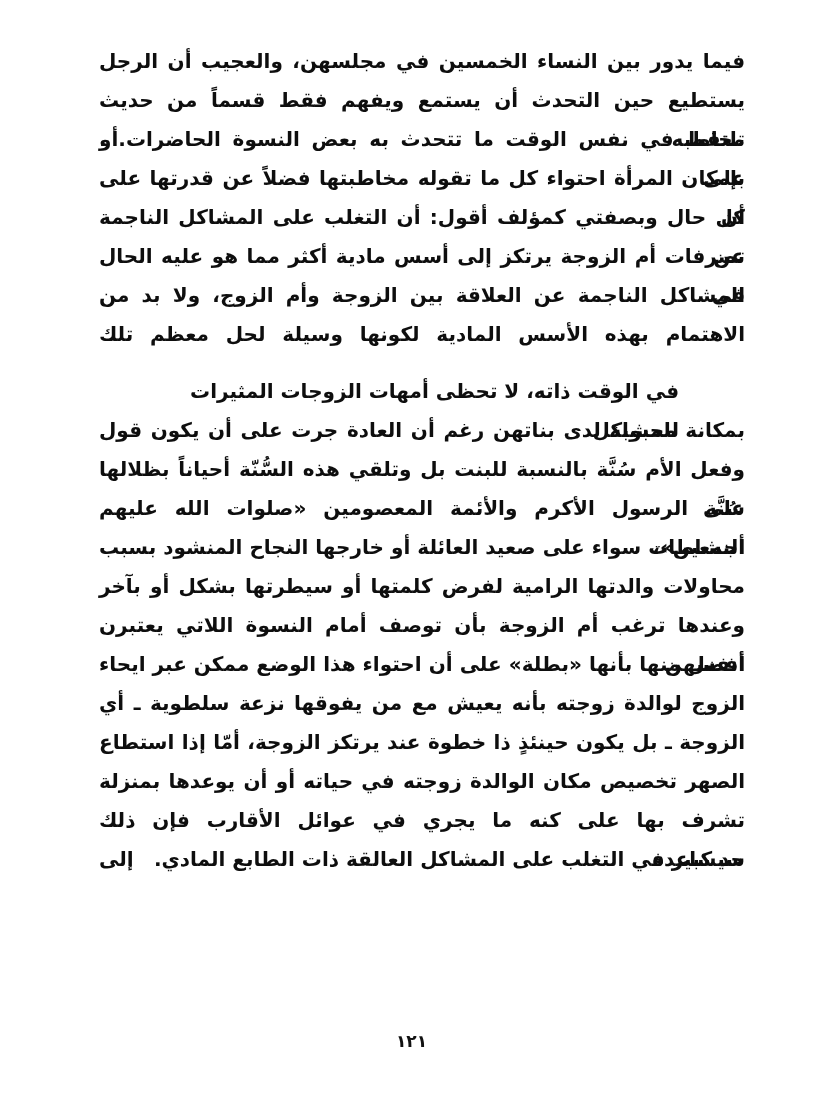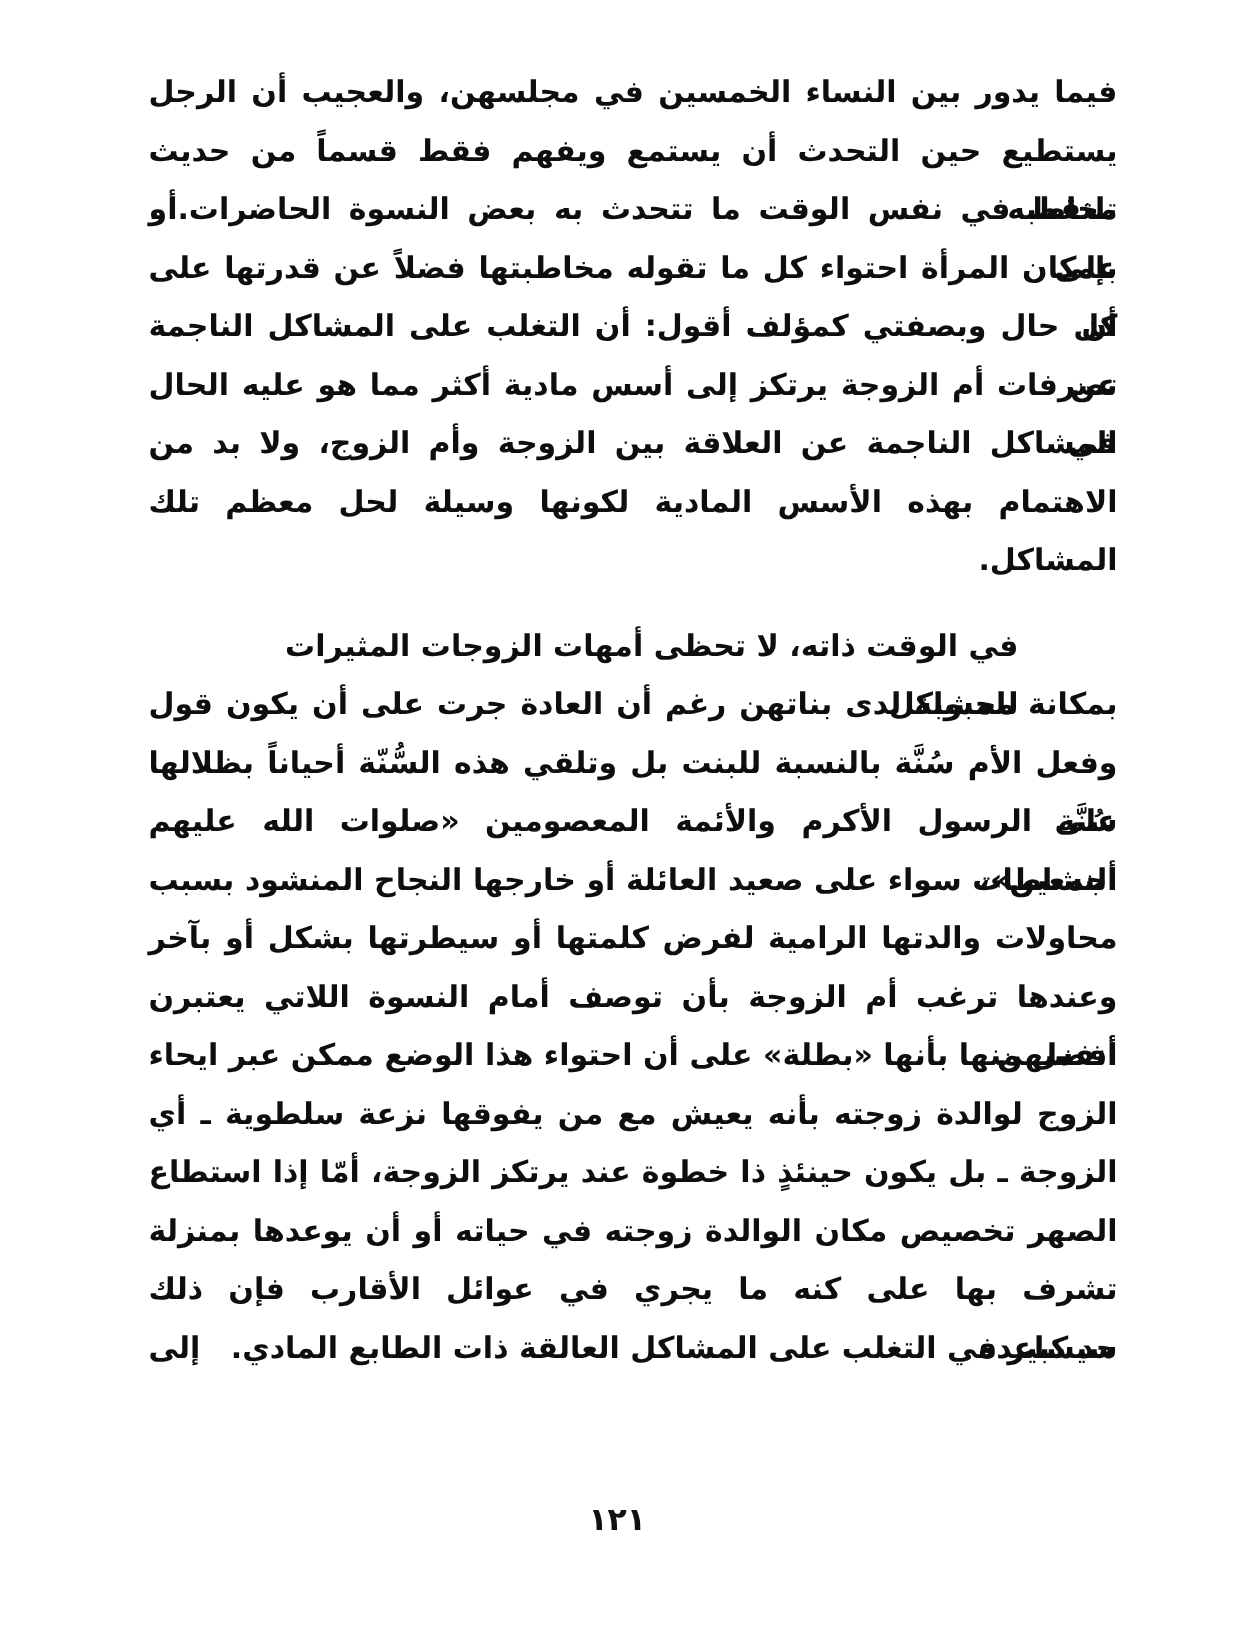--- a/index.html
+++ b/index.html
@@ -43,26 +43,26 @@
     text-align-last: justify;
   }
   .line.nat {
     text-align: right;
   }
   .line.indent {
     padding-right: 66px;
   }
   .page-number {
     position: absolute;
-    top: 1001px;
+    top: 1031px;
     left: 0;
     width: 823px;
     text-align: center;
     direction: rtl;
-    font-size: 21px;
+    font-size: 17px;
     font-weight: 700;
     letter-spacing: 2px;
     color: #111111;
   }
 </style>
 </head>
 <body>
 
 <div class="page">
 
@@ -70,21 +70,20 @@
 
     <div class="paragraph first">
       <div class="line just">فيما يدور بين النساء الخمسين في مجلسهن، والعجيب أن الرجل</div>
       <div class="line just">يستطيع حين التحدث أن يستمع ويفهم فقط قسماً من حديث مخاطبه أو</div>
       <div class="line just">تلتقط في نفس الوقت ما تتحدث به بعض النسوة الحاضرات. . على</div>
       <div class="line just">بإمكان المرأة احتواء كل ما تقوله مخاطبتها فضلاً عن قدرتها على أن</div>
       <div class="line just">كل حال وبصفتي كمؤلف أقول: أن التغلب على المشاكل الناجمة عن</div>
       <div class="line just">تصرفات أم الزوجة يرتكز إلى أسس مادية أكثر مما هو عليه الحال في</div>
       <div class="line just">المشاكل الناجمة عن العلاقة بين الزوجة وأم الزوج، ولا بد من</div>
       <div class="line just">الاهتمام بهذه الأسس المادية لكونها وسيلة لحل معظم تلك</div>
-      <div class="line nat">المشاكل.</div>
     </div>
 
     <div class="paragraph second">
       <div class="line nat indent">في الوقت ذاته، لا تحظى أمهات الزوجات المثيرات للمشاكل</div>
       <div class="line just">بمكانة محبوبة لدى بناتهن رغم أن العادة جرت على أن يكون قول</div>
       <div class="line just">وفعل الأم سُنَّة بالنسبة للبنت بل وتلقي هذه السُّنّة أحياناً بظلالها على</div>
       <div class="line just">سُنَّة الرسول الأكرم والأئمة المعصومين «صلوات الله عليهم أجمعين»،</div>
       <div class="line just">النشاطات سواء على صعيد العائلة أو خارجها النجاح المنشود بسبب</div>
       <div class="line just">محاولات والدتها الرامية لفرض كلمتها أو سيطرتها بشكل أو بآخر</div>
       <div class="line just">وعندها ترغب أم الزوجة بأن توصف أمام النسوة اللاتي يعتبرن أنفسهن</div>

